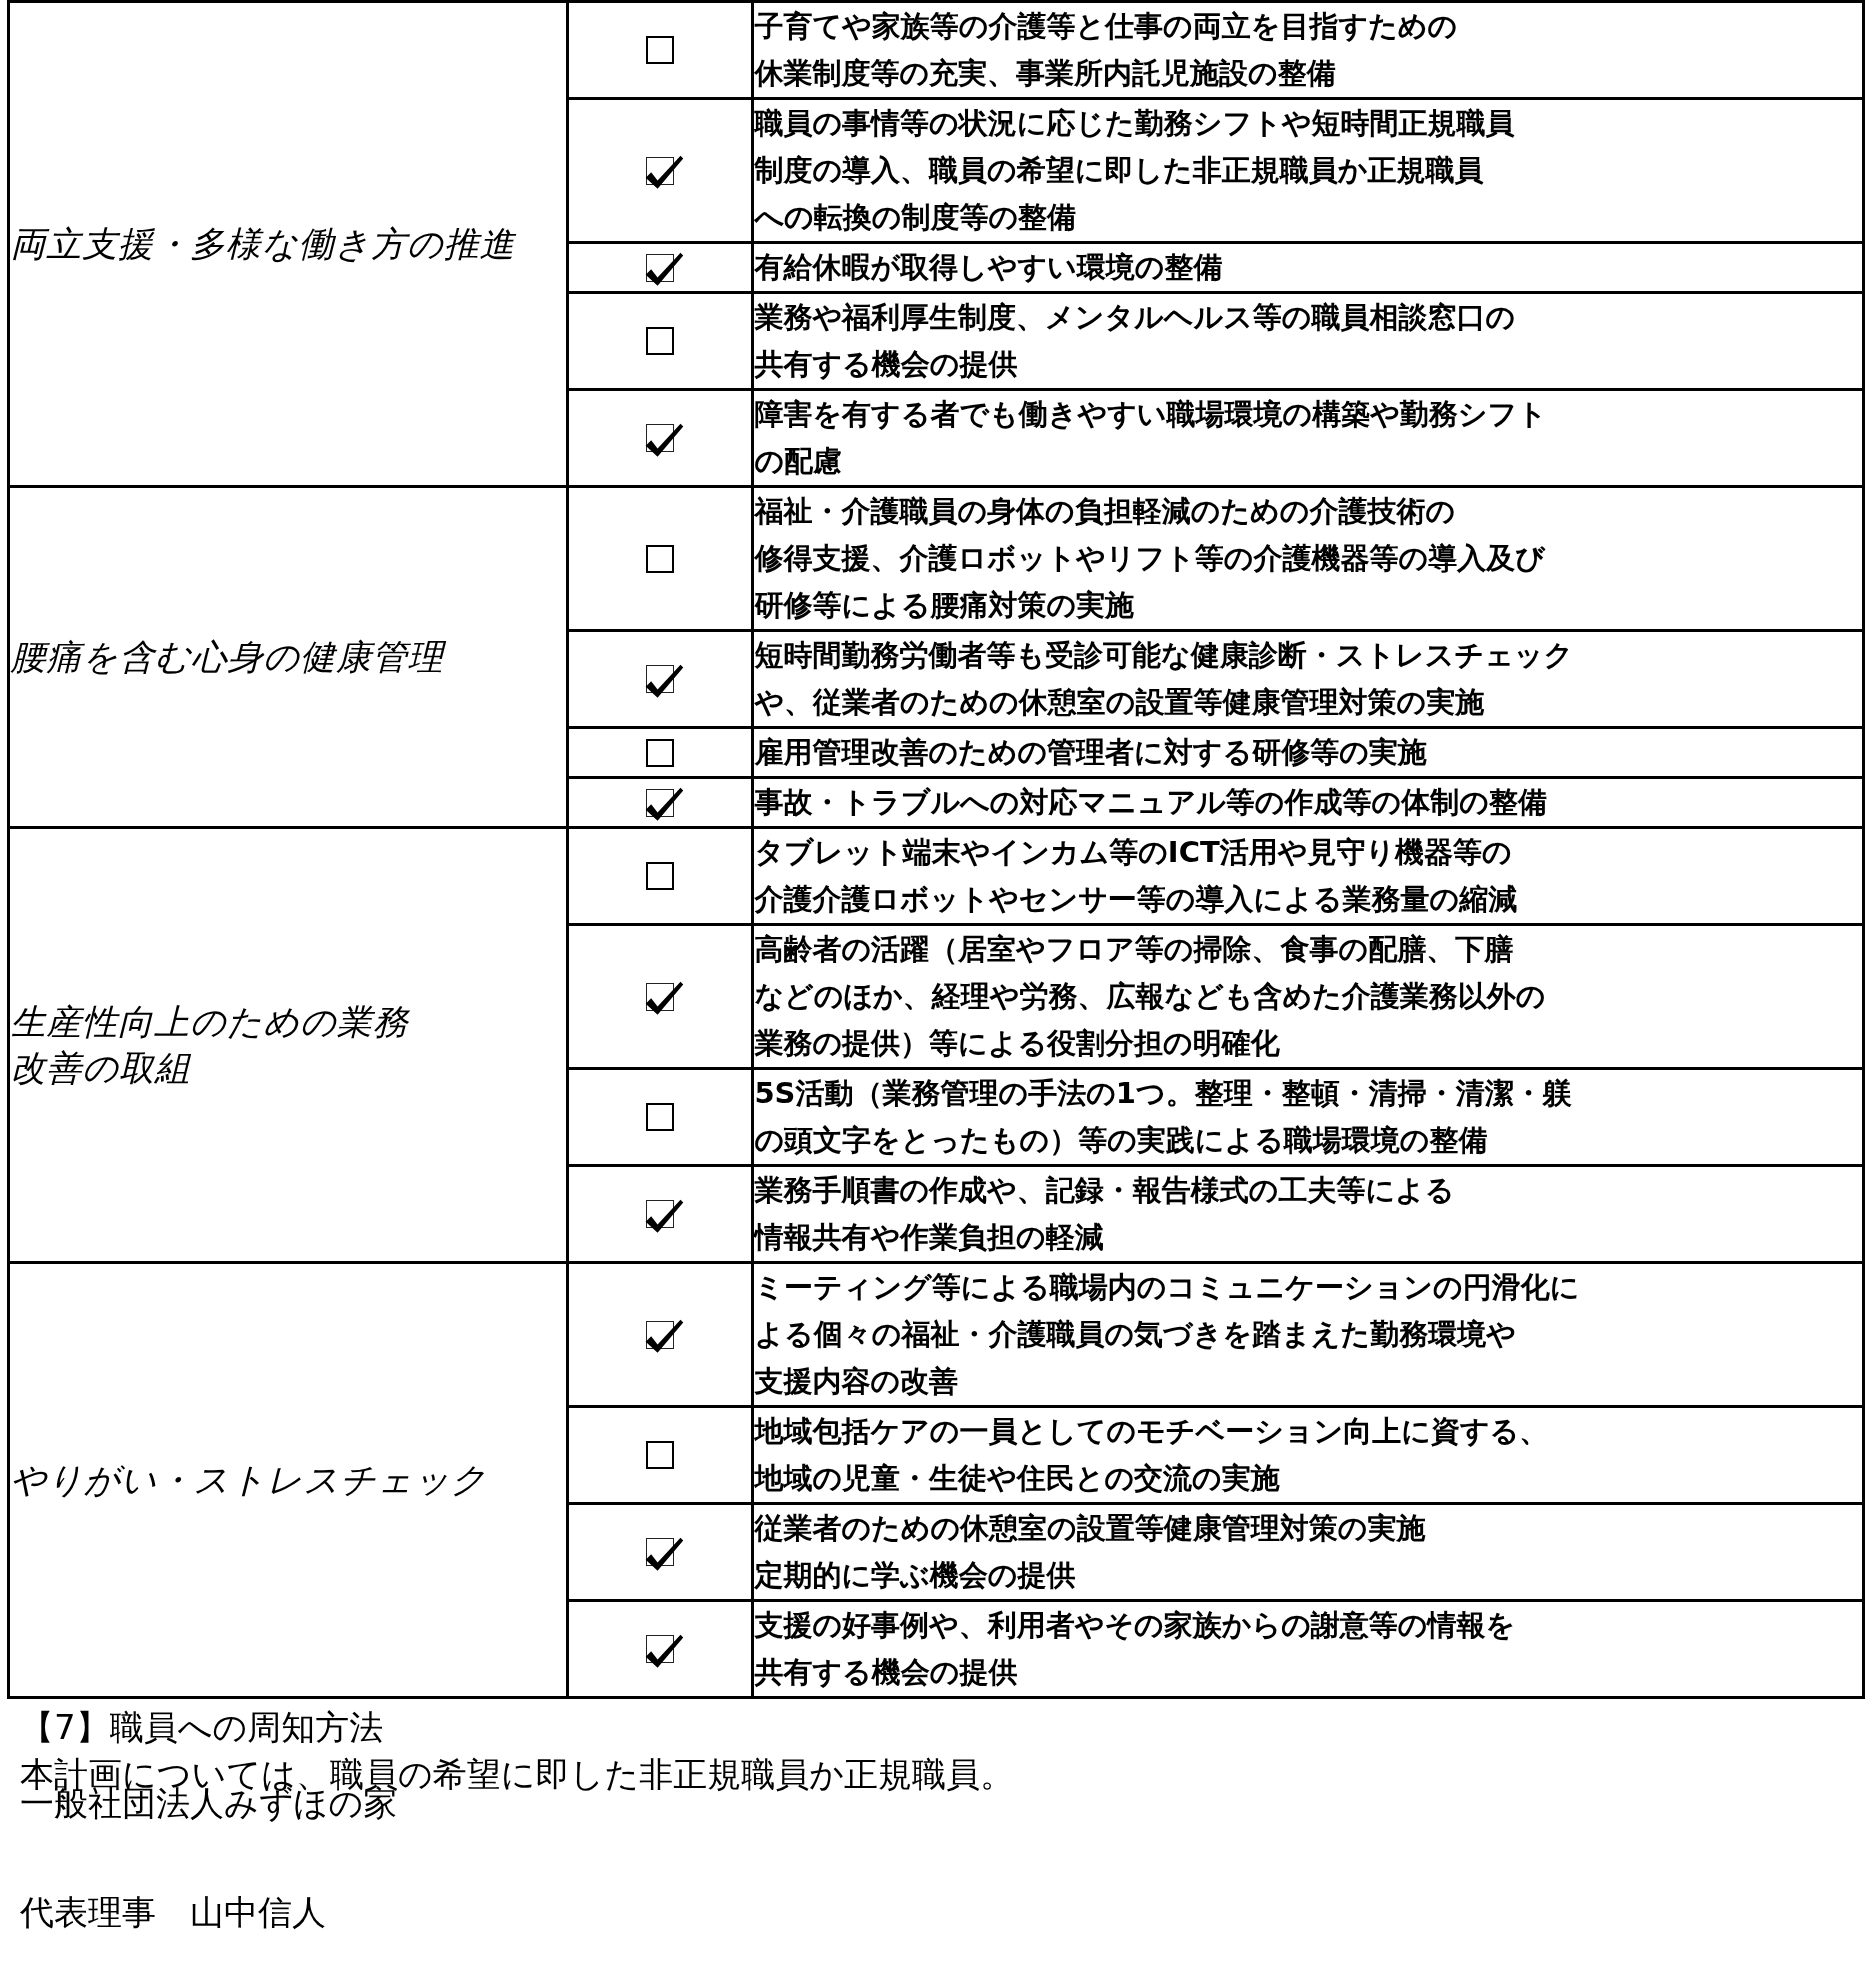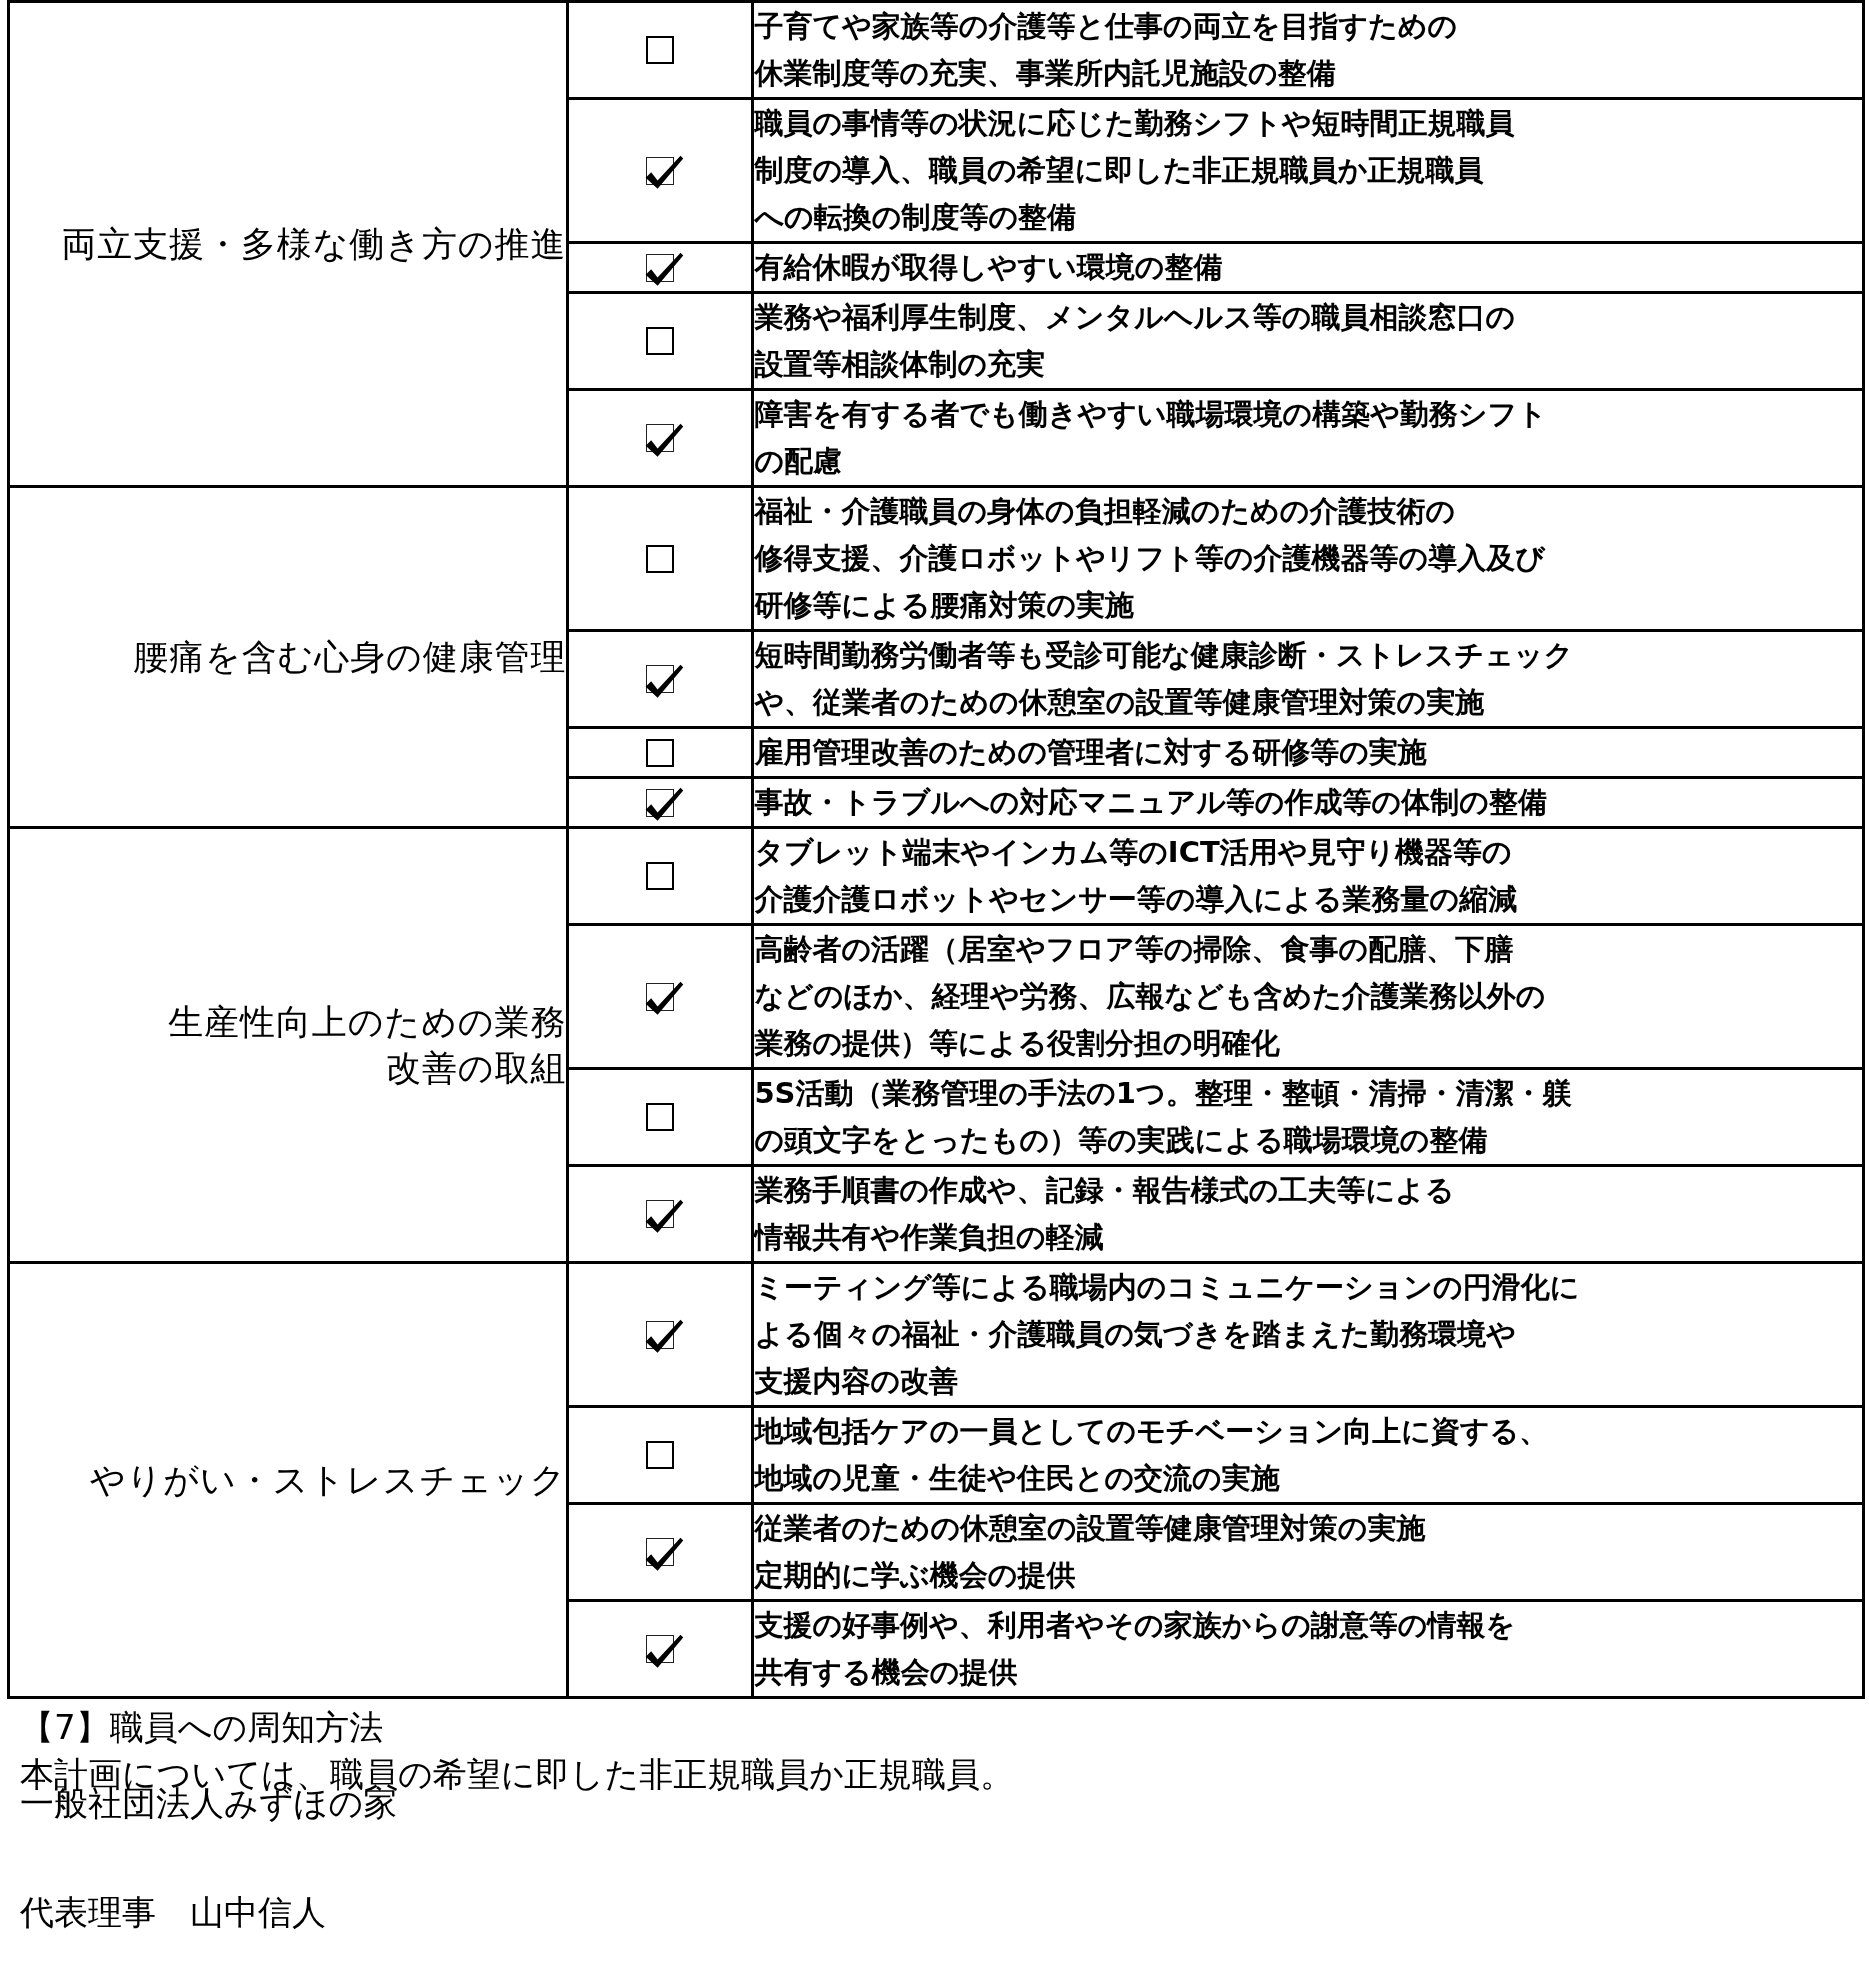--- a/index.html
+++ b/index.html
@@ -13,22 +13,22 @@
     border-collapse: collapse; table-layout: fixed;
     width: 1855px;
   }
   #tbl td {
     border: 3.7px solid #000; padding: 0; vertical-align: middle;
   }
   col.c1 { width: 559px; }
   col.c2 { width: 185px; }
   col.c3 { width: 1111px; }
   .cat {
-    font-size: 35px; line-height: 46px; text-align: right;
-    white-space: pre-line; letter-spacing: 0.9px;
+    font-size: 35px; line-height: 46px; text-align: left;
+    white-space: pre-line; letter-spacing: 0.9px; font-style: italic;
   }
   .chk { text-align: center; }
   .box {
     display: inline-block; width: 28px; height: 28px; position: relative;
     border: 2.8px solid #000; box-sizing: border-box; vertical-align: middle;
   }
   .box.on { border-width: 1.8px; border-color: #222; }
   .box.on svg { position: absolute; left: -5.5px; top: -7.4px; }
   .item {
     font-size: 29px; line-height: 47px;
@@ -68,21 +68,21 @@
     </tr>
     <tr style="height:46px">
       <td class="chk"><span class="box on"><svg width="44" height="41" viewBox="0 0 48 44">
               <path d="M4 30 L10 24 L17 33 L42 6 L45 9 L17 42 Z" fill="#000"></path>
             </svg></span></td>
       <td class="item">有給休暇が取得しやすい環境の整備</td>
     </tr>
     <tr style="height:95px">
       <td class="chk"><span class="box"></span></td>
       <td class="item">業務や福利厚生制度、メンタルヘルス等の職員相談窓口の
-設置等相談体制の充実</td>
+共有する機会の提供</td>
     </tr>
     <tr style="height:96px">
       <td class="chk"><span class="box on"><svg width="44" height="41" viewBox="0 0 48 44">
               <path d="M4 30 L10 24 L17 33 L42 6 L45 9 L17 42 Z" fill="#000"></path>
             </svg></span></td>
       <td class="item">障害を有する者でも働きやすい職場環境の構築や勤務シフト
 の配慮</td>
     </tr>
 
     <tr style="height:141px">

